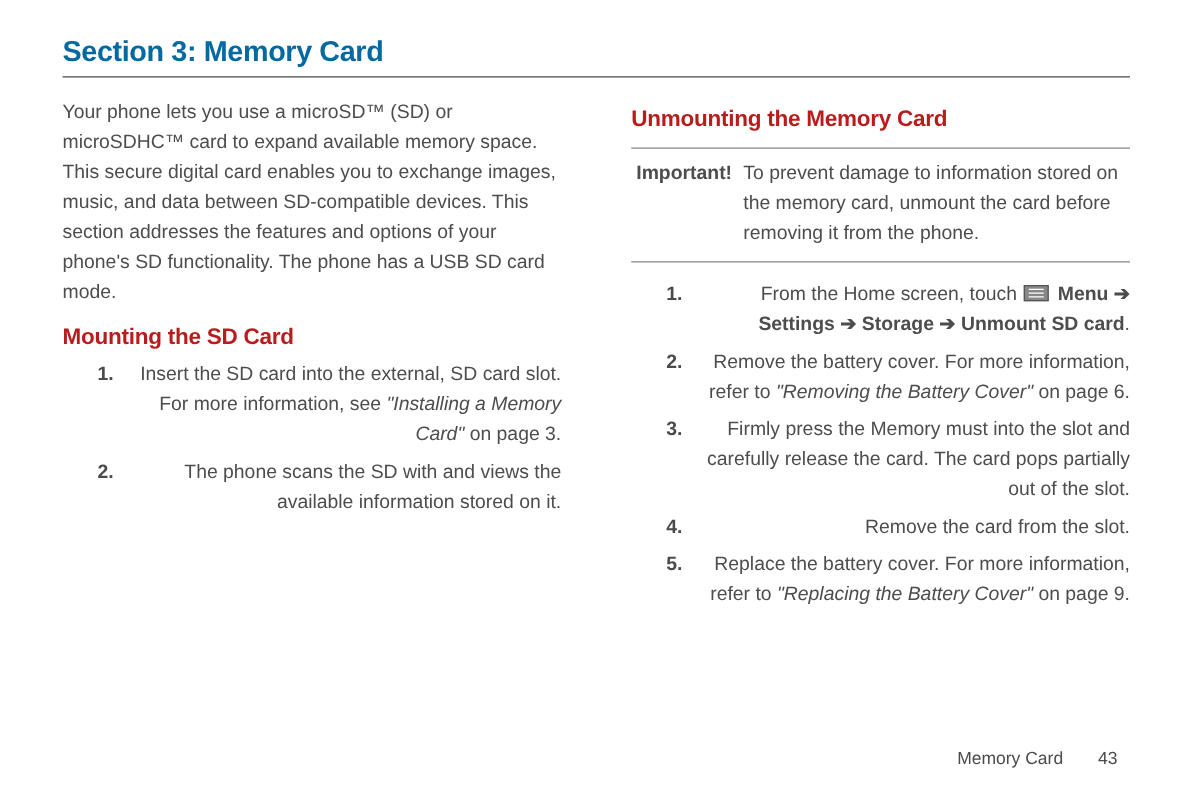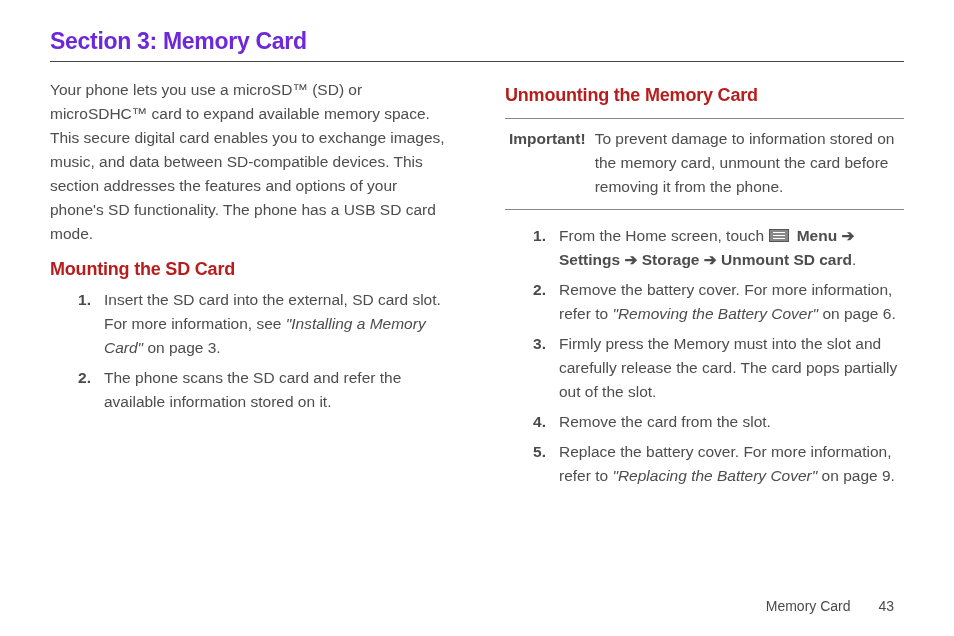--- a/index.html
+++ b/index.html
@@ -5,21 +5,21 @@
   * { box-sizing: border-box; margin: 0; padding: 0; }
   html, body { width: 954px; height: 636px; }
   body {
     font-family: Arial, Helvetica, sans-serif;
     color: #4a4a4a;
     background: #fff;
     position: relative;
     padding: 28px 50px 20px 50px;
   }
   .section-title {
-    color: #6d28d9;
+    color: #0369a1;
     font-weight: bold;
     font-size: 23px;
     letter-spacing: -0.3px;
     padding-bottom: 6px;
     border-bottom: 1.5px solid #4a4a4a;
     margin-bottom: 16px;
     font-family: Arial, Helvetica, sans-serif;
   }
   .columns {
     display: flex;
@@ -39,20 +39,21 @@
     margin: 4px 0 4px 0;
     letter-spacing: -0.2px;
   }
   .subintro {
     margin: 0 0 6px 10px;
   }
   ol.steps {
     list-style: none;
     counter-reset: st;
     margin-left: 28px;
+    text-align: right;
   }
   ol.steps > li {
     counter-increment: st;
     position: relative;
     padding-left: 26px;
     margin-bottom: 6px;
   }
   ol.steps > li::before {
     content: counter(st) ".";
     position: absolute;
@@ -109,21 +110,21 @@
 
   <div class="col">
     <p class="intro">Your phone lets you use a microSD™ (SD) or microSDHC™ card to expand available memory space. This secure digital card enables you to exchange images, music, and data between SD-compatible devices. This section addresses the features and options of your phone's SD functionality. The phone has a USB SD card mode.</p>
 
     <h2 class="subhead">Mounting the SD Card</h2>
 
     <ol class="steps">
       <li>
         <span>Insert the SD card into the external, SD card slot. For more information, see </span><span class="xref">"Installing a Memory Card"</span><span> on page 3.</span>
       </li>
-      <li>The phone scans the SD card and refer the available information stored on it.</li>
+      <li>The phone scans the SD with and views the available information stored on it.</li>
     </ol>
   </div>
 
   <div class="col">
     <h2 class="subhead">Unmounting the Memory Card</h2>
 
     <div class="important-box">
       <span class="important-label">Important!</span>
       <span>To prevent damage to information stored on the memory card, unmount the card before removing it from the phone.</span>
     </div>

